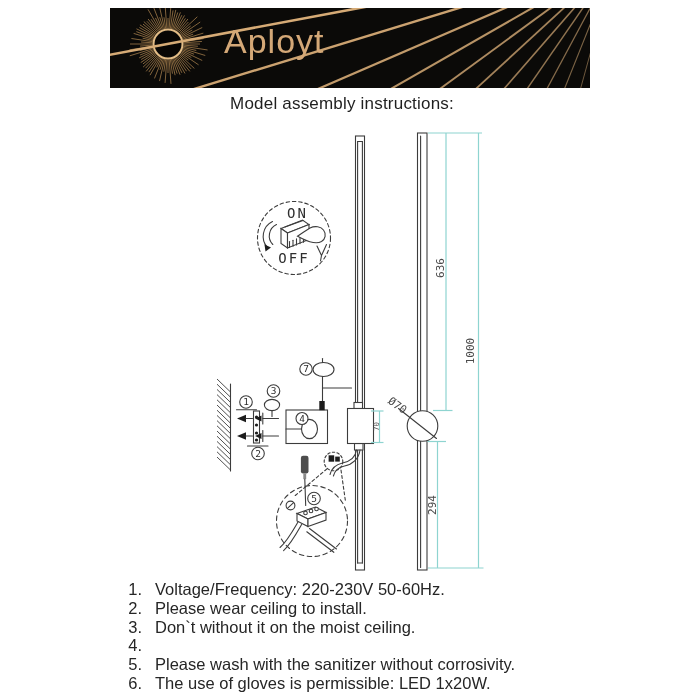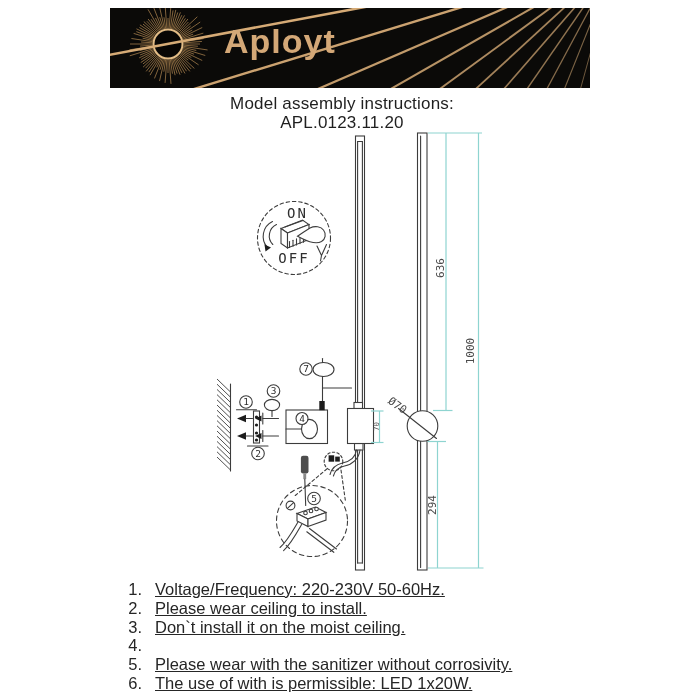--- a/index.html
+++ b/index.html
@@ -7,34 +7,34 @@
     width:700px;height:700px;position:relative;background:#ffffff;
     font-family:"Liberation Sans",sans-serif;overflow:hidden;
   }
   .banner{
     position:absolute;left:110px;top:8px;width:480px;height:80px;
     background:#0b0a08;overflow:hidden;
   }
   .banner svg{position:absolute;left:0;top:0;}
   .brand{
     position:absolute;left:114px;top:14px;
-    font-size:34px;font-weight:700;color:#d4a877;letter-spacing:1px;
+    font-size:34px;font-weight:400;color:#d4a877;letter-spacing:1px;
   }
   .title-block{
     position:absolute;left:0;top:94px;width:684px;text-align:center;
     font-size:17px;line-height:19px;color:#1f1f1f;letter-spacing:.2px;
   }
   .drawing{position:absolute;left:0;top:0;}
   .instructions{
     position:absolute;left:118px;top:580px;width:560px;
     font-size:16.5px;line-height:18.8px;color:#262626;
   }
   .instructions .row{display:flex;}
   .instructions .num{width:24px;text-align:right;flex:0 0 24px;}
-  .instructions .txt{margin-left:13px;text-decoration:underline;}
+  .instructions .txt{margin-left:13px;}
   
   .ln{stroke:#3c3c3c;fill:none;stroke-width:1.1;stroke-linecap:round;}
   .lnw{stroke:#3c3c3c;fill:#ffffff;stroke-width:1.1;}
   .dk{fill:#1c1c1c;stroke:none;}
   .cy{stroke:#8ed4d0;fill:none;stroke-width:1.2;}
   .dimtxt{fill:#4a4a4a;font-family:"DejaVu Sans Mono",monospace;font-size:11px;text-anchor:middle;}
   .dimtxt-sm{fill:#555;font-family:"DejaVu Sans Mono",monospace;font-size:7.5px;text-anchor:middle;}
   .ctxt{fill:#2e2e2e;font-family:"DejaVu Sans Mono",monospace;font-size:9.5px;text-anchor:middle;}
   .swtxt{fill:#2e2e2e;font-family:"DejaVu Sans Mono",monospace;font-size:14px;letter-spacing:2px;text-anchor:middle;}
 </style>
@@ -144,21 +144,20 @@
         <line x1="474.7963427267446" y1="-34.49697171841744" x2="-118.07314546510702" y2="222.06056563165112" stroke="#d6ab76" stroke-width="2.24" opacity="0.90"></line>
         <line x1="473.4856382972568" y1="-38.059362039426944" x2="-144.28723405486414" y2="150.81275921146118" stroke="#d6ab76" stroke-width="2.40" opacity="0.95"></line>
         <line x1="472.5801981289152" y1="-41.74565407916751" x2="-162.39603742169686" y2="77.08691841664981" stroke="#d6ab76" stroke-width="2.56" opacity="1.00"></line>
       </g>
   </svg>
   <span class="brand">Aployt</span>
 </header>
 
 <div class="title-block">
   <div>Model assembly instructions:</div>
-  <div>APL.0123.11.20</div>
 </div>
 
 <svg class="drawing" width="700" height="700" viewBox="0 0 700 700">
 
   <g>
     <line class="ln" x1="230.5" y1="384" x2="230.5" y2="471"></line>
     <g id="wall-hatch">
         <line x1="230.5" y1="392" x2="217" y2="379" stroke="#3c3c3c" stroke-width="0.9"></line>
         <line x1="230.5" y1="397.2" x2="217" y2="384.2" stroke="#3c3c3c" stroke-width="0.9"></line>
         <line x1="230.5" y1="402.4" x2="217" y2="389.4" stroke="#3c3c3c" stroke-width="0.9"></line>
@@ -319,26 +318,26 @@
   <div class="row">
     <span class="num">1.</span>
     <span class="txt">Voltage/Frequency: 220-230V 50-60Hz.</span>
   </div>
   <div class="row">
     <span class="num">2.</span>
     <span class="txt">Please wear ceiling to install.</span>
   </div>
   <div class="row">
     <span class="num">3.</span>
-    <span class="txt">Don`t install it on the moist ceiling.</span>
+    <span class="txt">Don`t without it on the moist ceiling.</span>
   </div>
   <div class="row">
     <span class="num">4.</span>
   </div>
   <div class="row">
     <span class="num">5.</span>
-    <span class="txt">Please wear with the sanitizer without corrosivity.</span>
+    <span class="txt">Please wash with the sanitizer without corrosivity.</span>
   </div>
   <div class="row">
     <span class="num">6.</span>
-    <span class="txt">The use of with is permissible: LED 1x20W.</span>
+    <span class="txt">The use of gloves is permissible: LED 1x20W.</span>
   </div>
 </div>
 
 </body></html>

